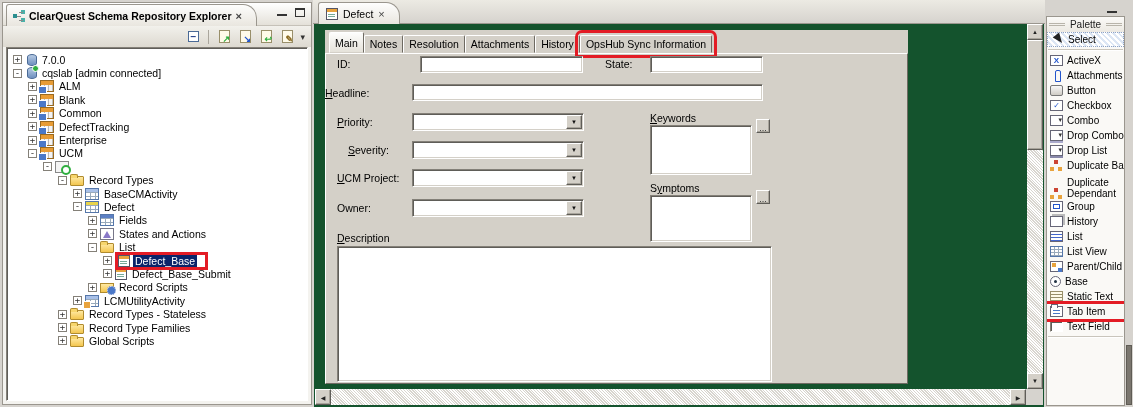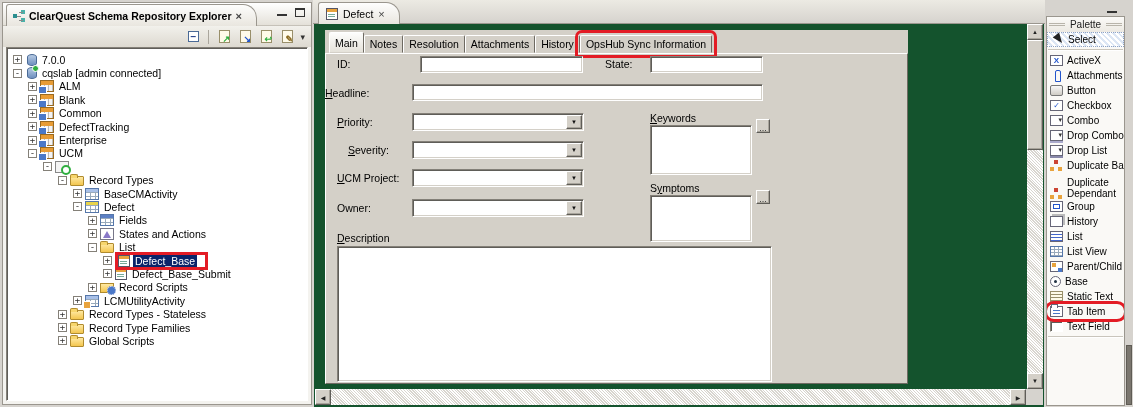--- a/index.html
+++ b/index.html
@@ -140,21 +140,21 @@
   .pal-box { position:absolute; left:1px; top:16px; width:79px; bottom:1px; background:#faf9f6;
              border:1px solid #9a968e; overflow:hidden; }
   .pal-header { height:15px; display:flex; align-items:center; justify-content:space-between; gap:3px;
                 font-size:10px; color:#222; background:linear-gradient(#fbfaf8,#ece9e2); }
   .pal-header .line { flex:1; border-top:3px double #b8b4aa; margin:0 2px; }
   .palette-item { min-height:15px; display:flex; align-items:center; padding:0 2px 0 3px; position:relative; }
   .palette-item.selected { background:repeating-linear-gradient(45deg,#ffffff 0 2px,#dce6f4 2px 4px);
                            border:1px dotted #8fa3c4;align-items:center; }
   .palette-item.two-line { height:26px; align-items:flex-end; padding-top:1px; }
   .palette-item.two-line .pal-label { white-space:normal; width:52px; line-height:11px; }
-  .palette-item.annot { outline:3px solid #e31c25; outline-offset:0px; z-index:5;border-radius:7px; }
+  .palette-item.annot { outline:3px solid #e31c25; outline-offset:0px; z-index:5; }
   .pal-label { font-size:10px; white-space:nowrap; }
   .pal-sep { border-top:1px solid #c9c5bc; border-bottom:1px solid #fff; margin:2px 1px; }
 
   .pi { width:13px; height:11px; border:1px solid #667; background:#fff; display:inline-block; margin-right:4px;
         flex:none; position:relative; font-size:8px; line-height:9px; text-align:center; color:#234; }
   .pi-select-cursor-icon { border:none; background:transparent; }
   .pi-select-cursor-icon::before { content:""; position:absolute; left:4px; top:0; width:0; height:0;
         border-left:4px solid transparent; border-right:4px solid transparent; border-top:10px solid #222;
         transform:rotate(-38deg); }
   .pi-activex-icon::after { content:"X"; color:#2255cc; font-weight:bold; }

